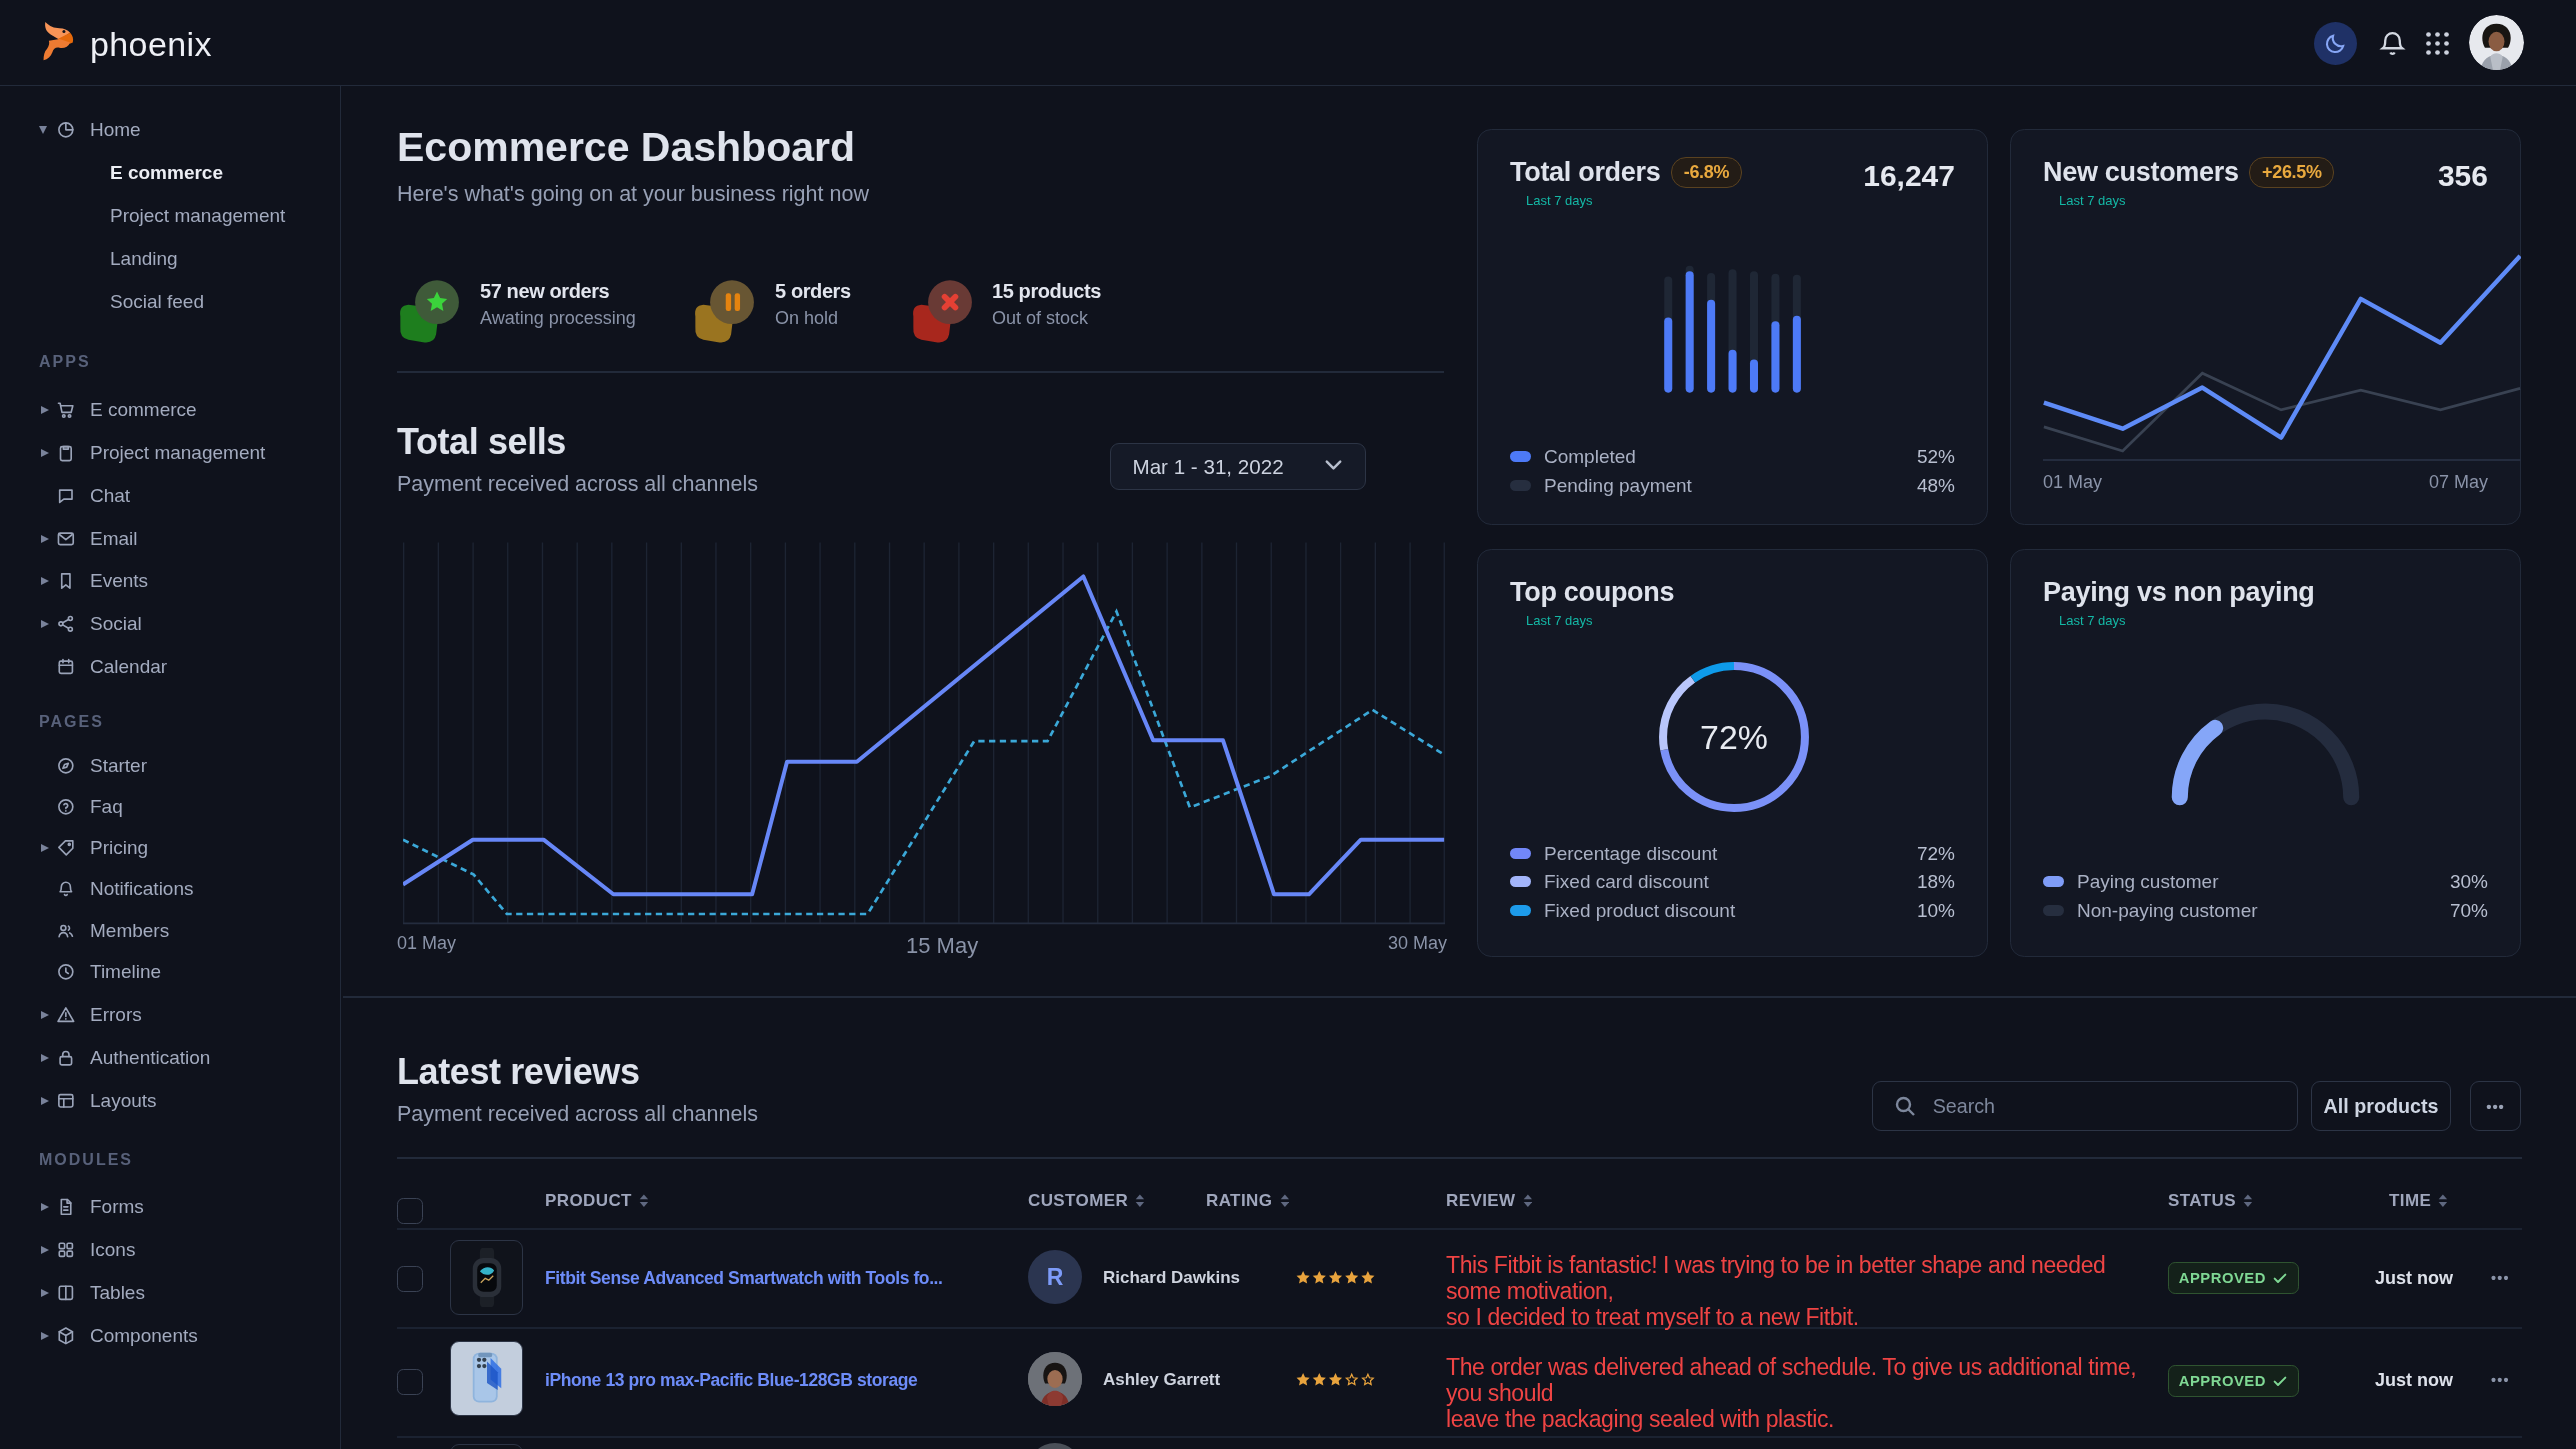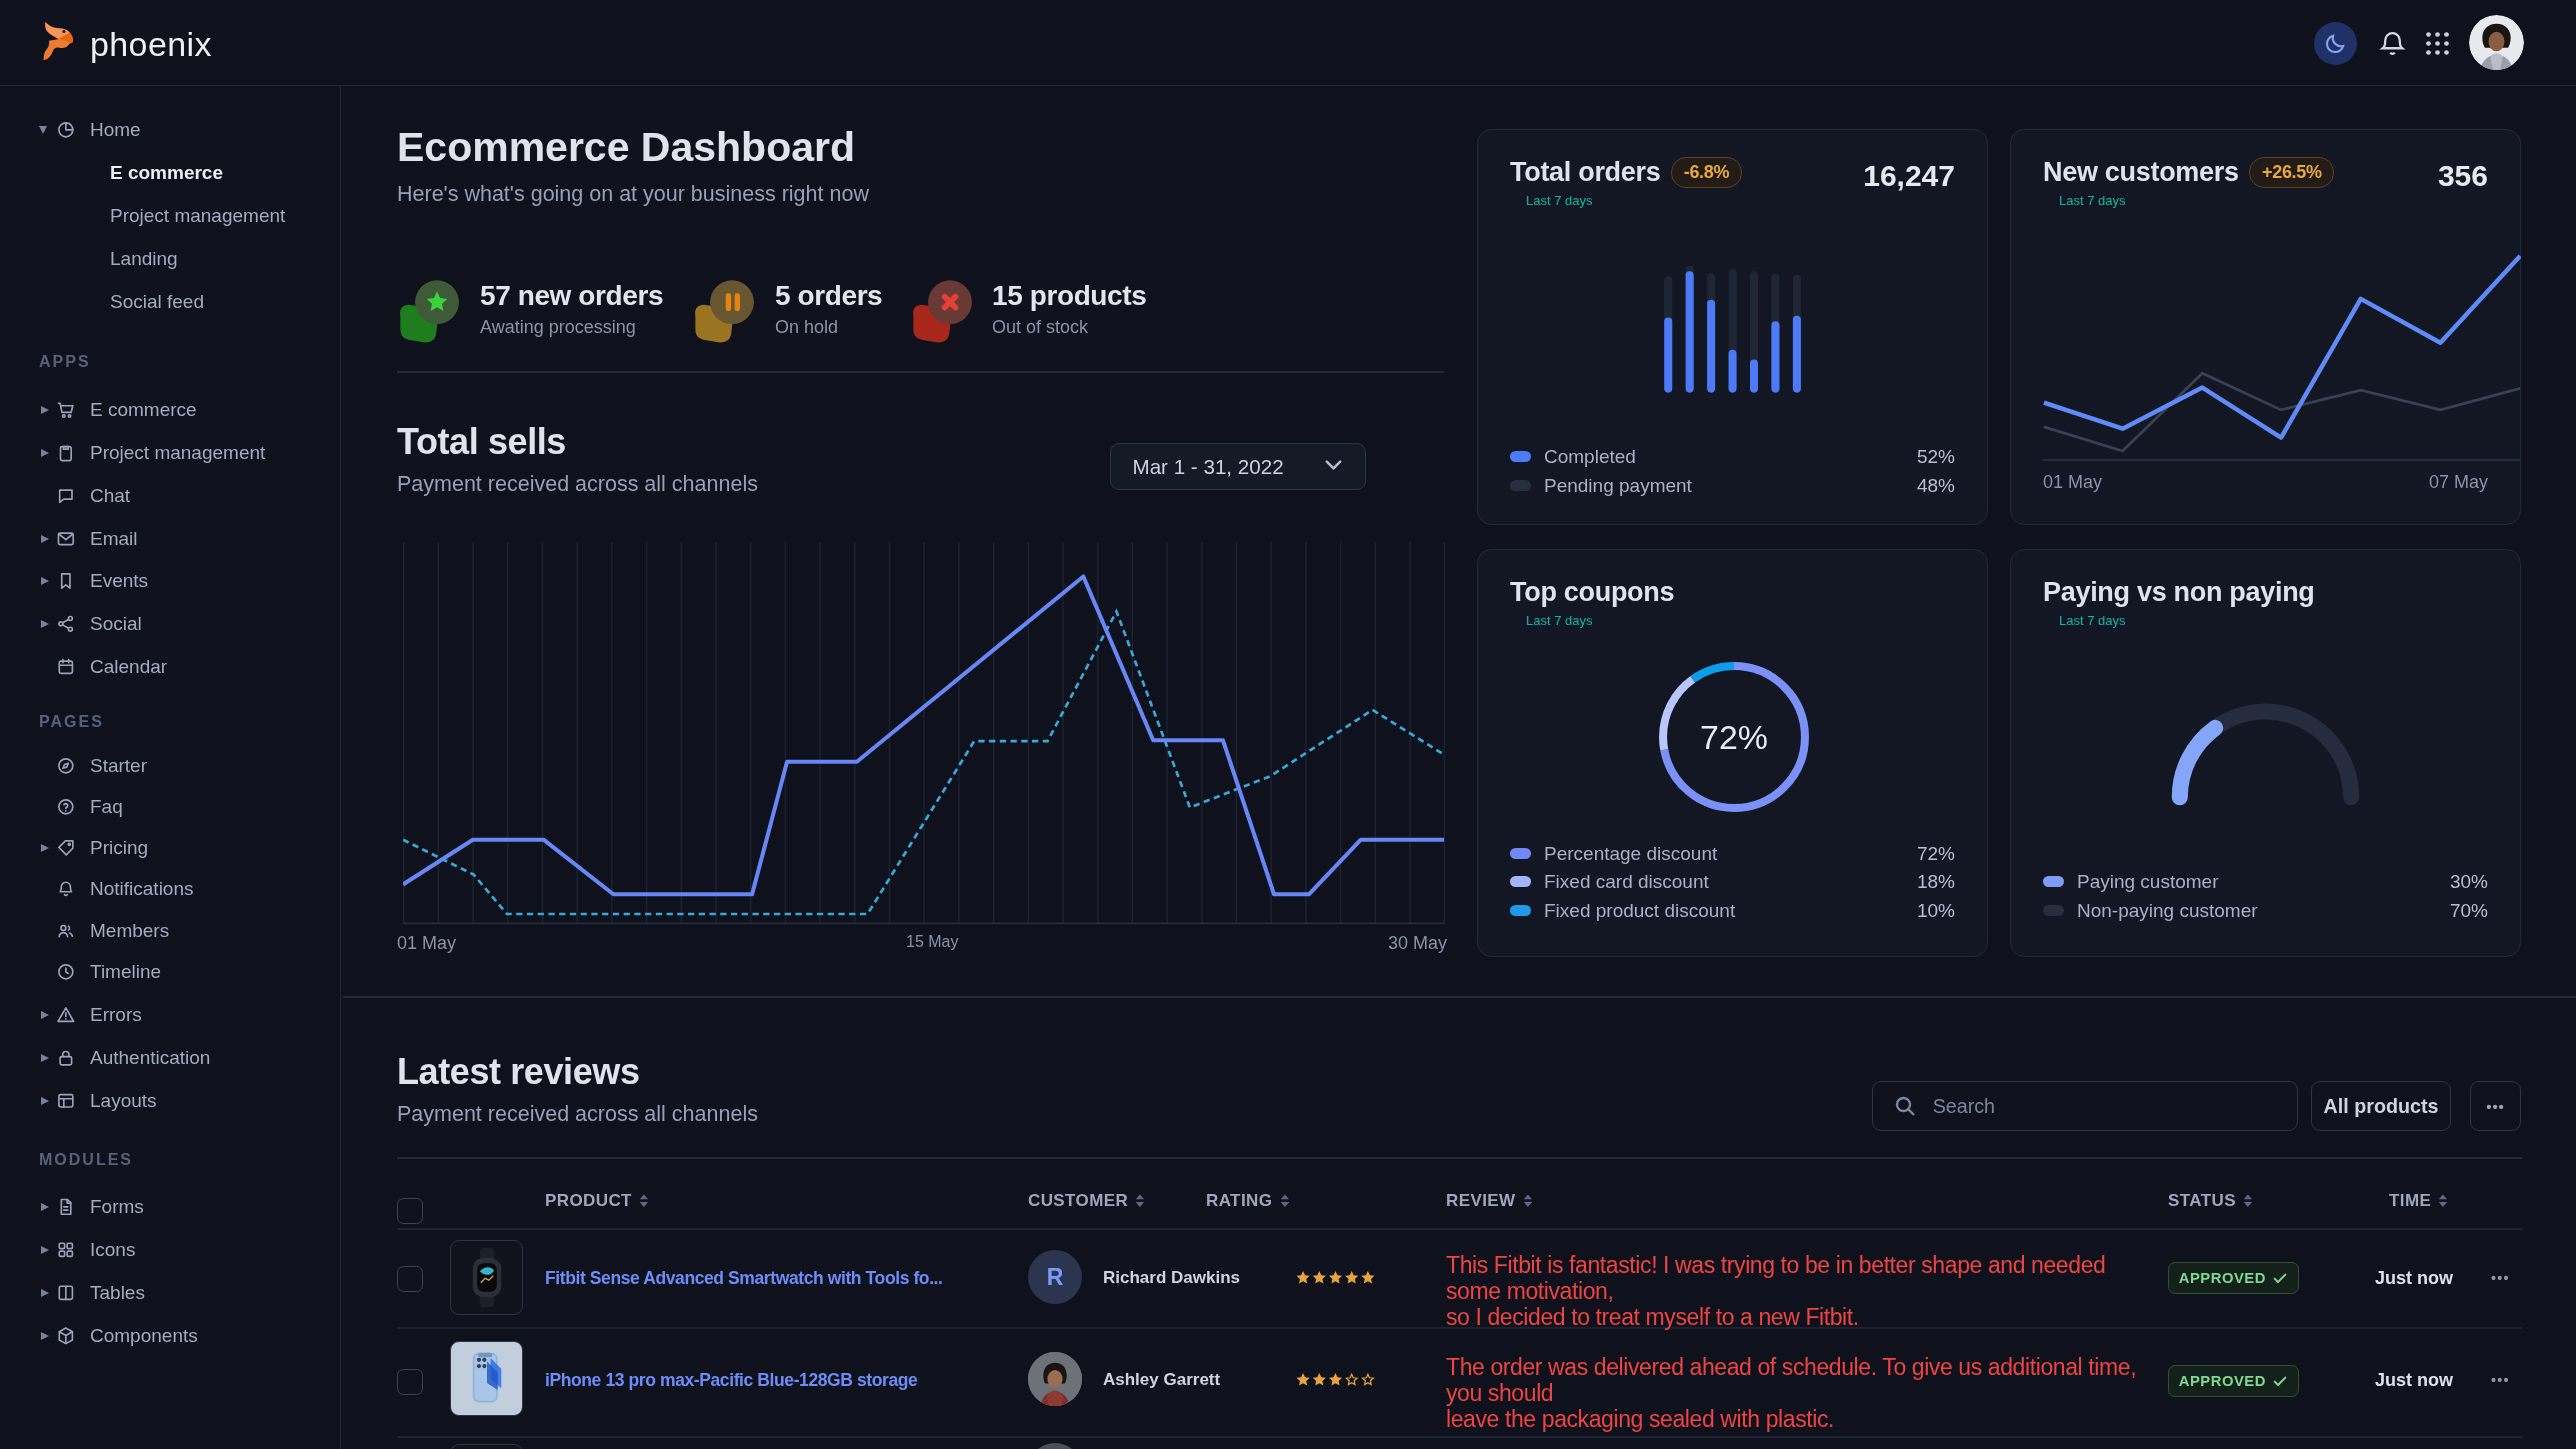--- a/index.html
+++ b/index.html
@@ -33,21 +33,21 @@
 .badge-w{display:inline-block;padding:3.6px 11.6px 4.5px;border:1.8px solid #5a4220;border-radius:15px;background:#231c16;color:#e9a93e;font-size:18px;font-weight:700;vertical-align:3.6px;margin-left:10.7px}
 .leg-row{position:absolute;left:32px;right:32px;height:23px;font-size:19px;color:#aab1c4}
 .leg-row .sw{position:absolute;left:0;top:4.5px;width:20.6px;height:11.6px;border-radius:5.8px}
 .leg-row .lt{position:absolute;left:34px;top:0;white-space:nowrap}
 .leg-row .lv{position:absolute;right:0;top:0;color:#b8bfd0}
 
 h1.pagehead{position:absolute;font-size:41px;font-weight:700;color:#dfe3ec;letter-spacing:0}
 h1.h3head{font-size:36px;letter-spacing:-0.4px}
 .pagesub{position:absolute;font-size:21.5px;color:#97a0b5}
 
-.stat-num{font-size:28px;font-weight:700;color:#e2e5ee;white-space:nowrap;letter-spacing:-0.4px}
+.stat-num{font-size:20px;font-weight:700;color:#e2e5ee;white-space:nowrap;letter-spacing:-0.4px}
 .stat-sub{font-size:18px;color:#8a93a8;margin-top:5.4px}
 
 .selbox{position:absolute;left:1110px;top:443px;width:256px;height:47px;background:#151a27;border:1.8px solid #2c3445;border-radius:9px;color:#ccd2df;font-size:20.6px;display:flex;align-items:center;padding-left:21.5px}
 .selbox .chev{position:absolute;right:19.7px;top:9px;color:#b7becd}
 
 .rsearch{position:absolute;left:1872px;top:1081px;width:426px;height:50px;border:1.8px solid #2c3445;border-radius:9px;color:#7d879c;font-size:19.7px;display:flex;align-items:center}
 .rsearch svg{margin-left:19.7px;margin-right:16px}
 .btn{position:absolute;border:1.8px solid #2c3445;border-radius:9px;color:#ced5e2;font-weight:600;font-size:19.7px;display:flex;align-items:center;justify-content:center}
 .th{position:absolute;font-size:17px;font-weight:700;color:#9fa6bc;letter-spacing:0.4px;white-space:nowrap}
 .sorti{margin-left:7.2px;vertical-align:-0.9px}
@@ -364,21 +364,21 @@
       <line x1="1047.4" y1="6" x2="1047.4" y2="431"></line>
       <line x1="1086.2" y1="6" x2="1086.2" y2="431"></line>
       <line x1="1125" y1="6" x2="1125" y2="431"></line>
       <line x1="1163.2" y1="6" x2="1163.2" y2="431"></line>
   </g>
   <line x1="0" y1="431.5" x2="1164" y2="431.5" stroke="#242c3e" stroke-width="2"></line>
   <polyline points="0,338 79,377 116,421 519,421 638,228 720,228 797,83 879,302 969,267 1083,193 1163,243" fill="none" stroke="#3ba8d8" stroke-width="3" stroke-dasharray="7 5"></polyline>
   <polyline points="0,388 78,338 157,338 235,399 390,399 429,251 507,251 760,44 838,227 916,227 973,399 1012,399 1070,338 1163,338" fill="none" stroke="#6787f7" stroke-width="4.5" stroke-linejoin="round"></polyline>
 </svg>
 <div class="pagesub" style="left:397px;top:933px;font-size:18px;color:#8a93a8">01 May</div>
-<div class="pagesub" style="left:906px;top:933px;font-size:16px;color:#8a93a8">15 May</div>
+<div class="pagesub" style="left:906px;top:933px;font-size:22px;color:#8a93a8">15 May</div>
 <div class="pagesub" style="left:1388px;top:933px;font-size:18px;color:#8a93a8">30 May</div>
 
 <div class="card" style="left:1477px;top:129px;width:511px;height:396px">
   <div class="title">Total orders<span class="badge-w">-6.8%</span></div>
   <div class="sub">Last 7 days</div>
   <div class="bigval">16,247</div>
   <svg class="abs" style="left:179px;top:134px" width="152" height="134" viewBox="0 0 170 150">
     <g fill="#1f2735">
       <rect x="8" y="14" width="9" height="130" rx="4.5"></rect>
         <rect x="32" y="2" width="9" height="142" rx="4.5"></rect>

